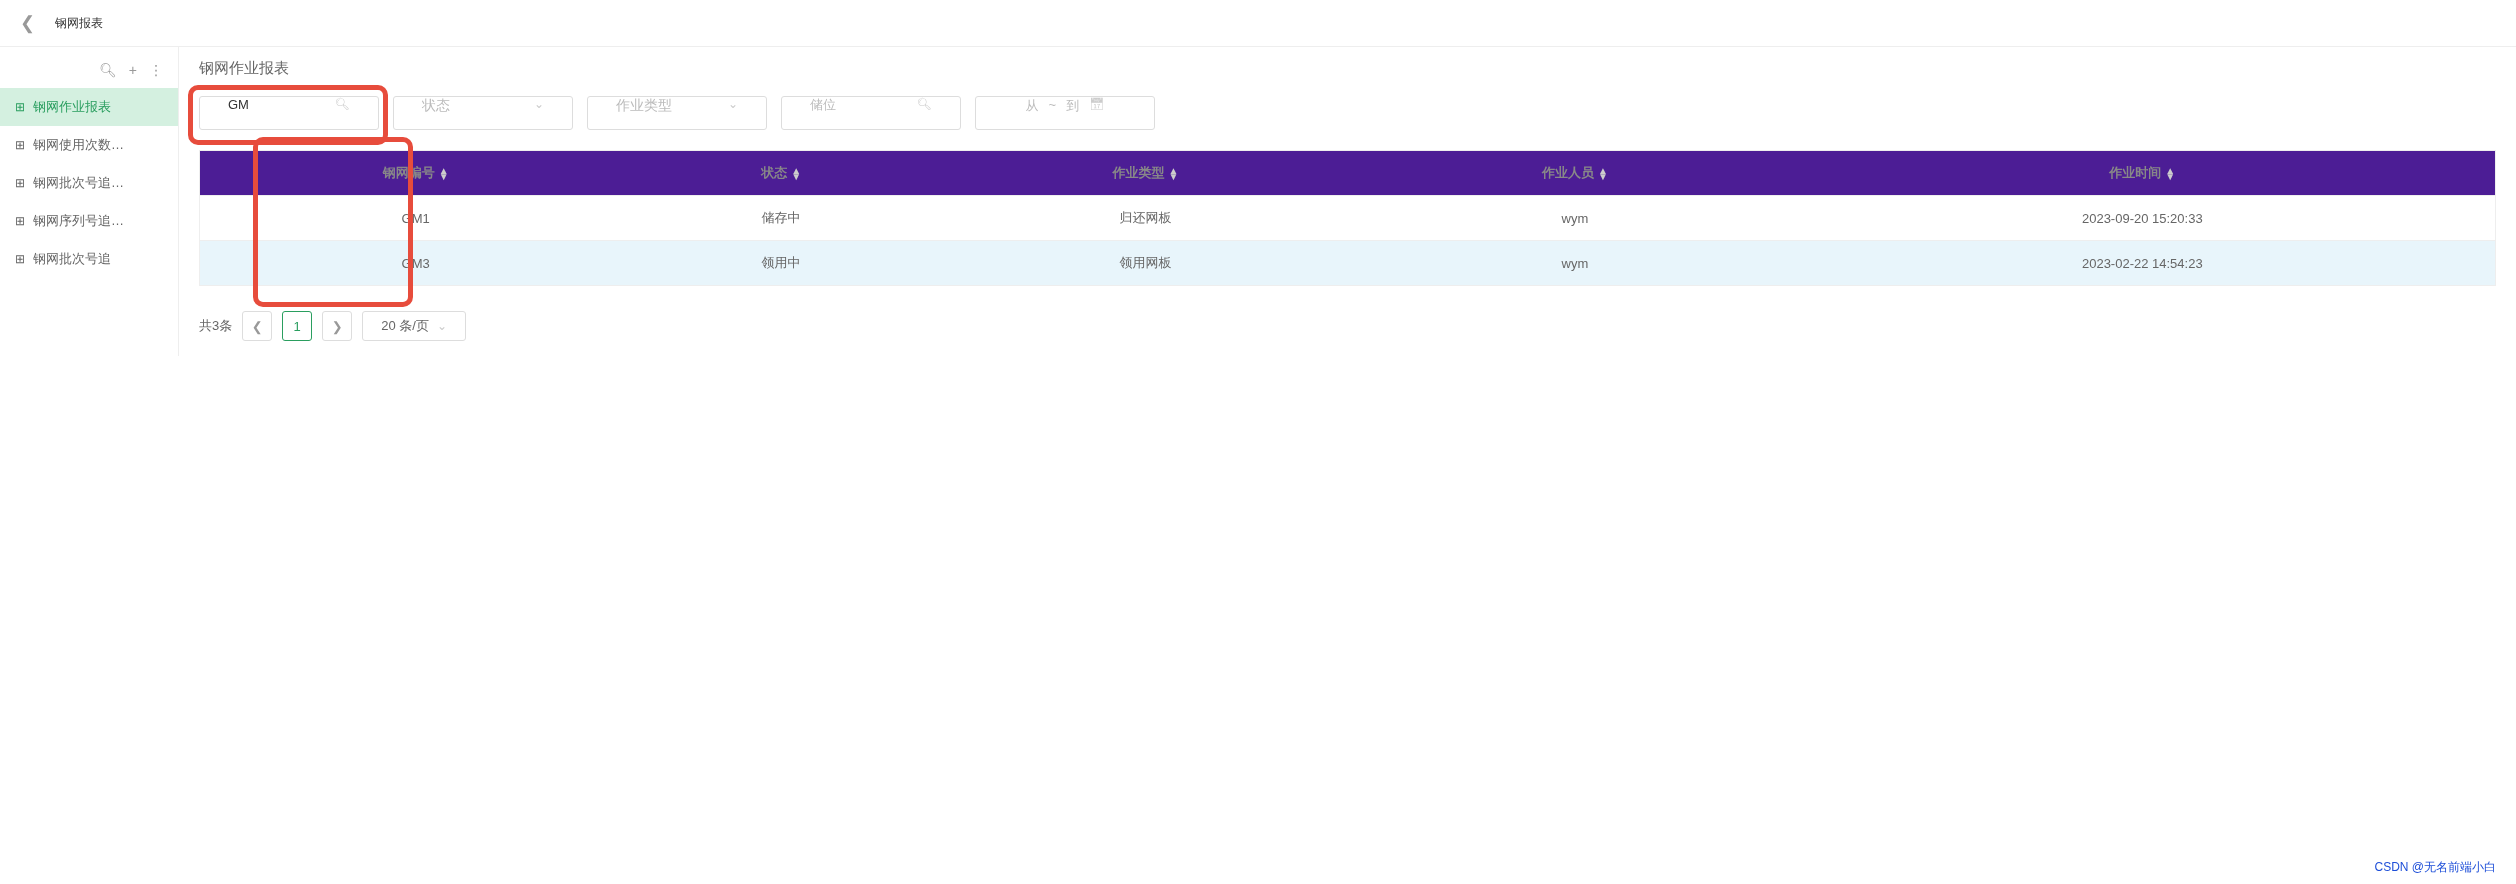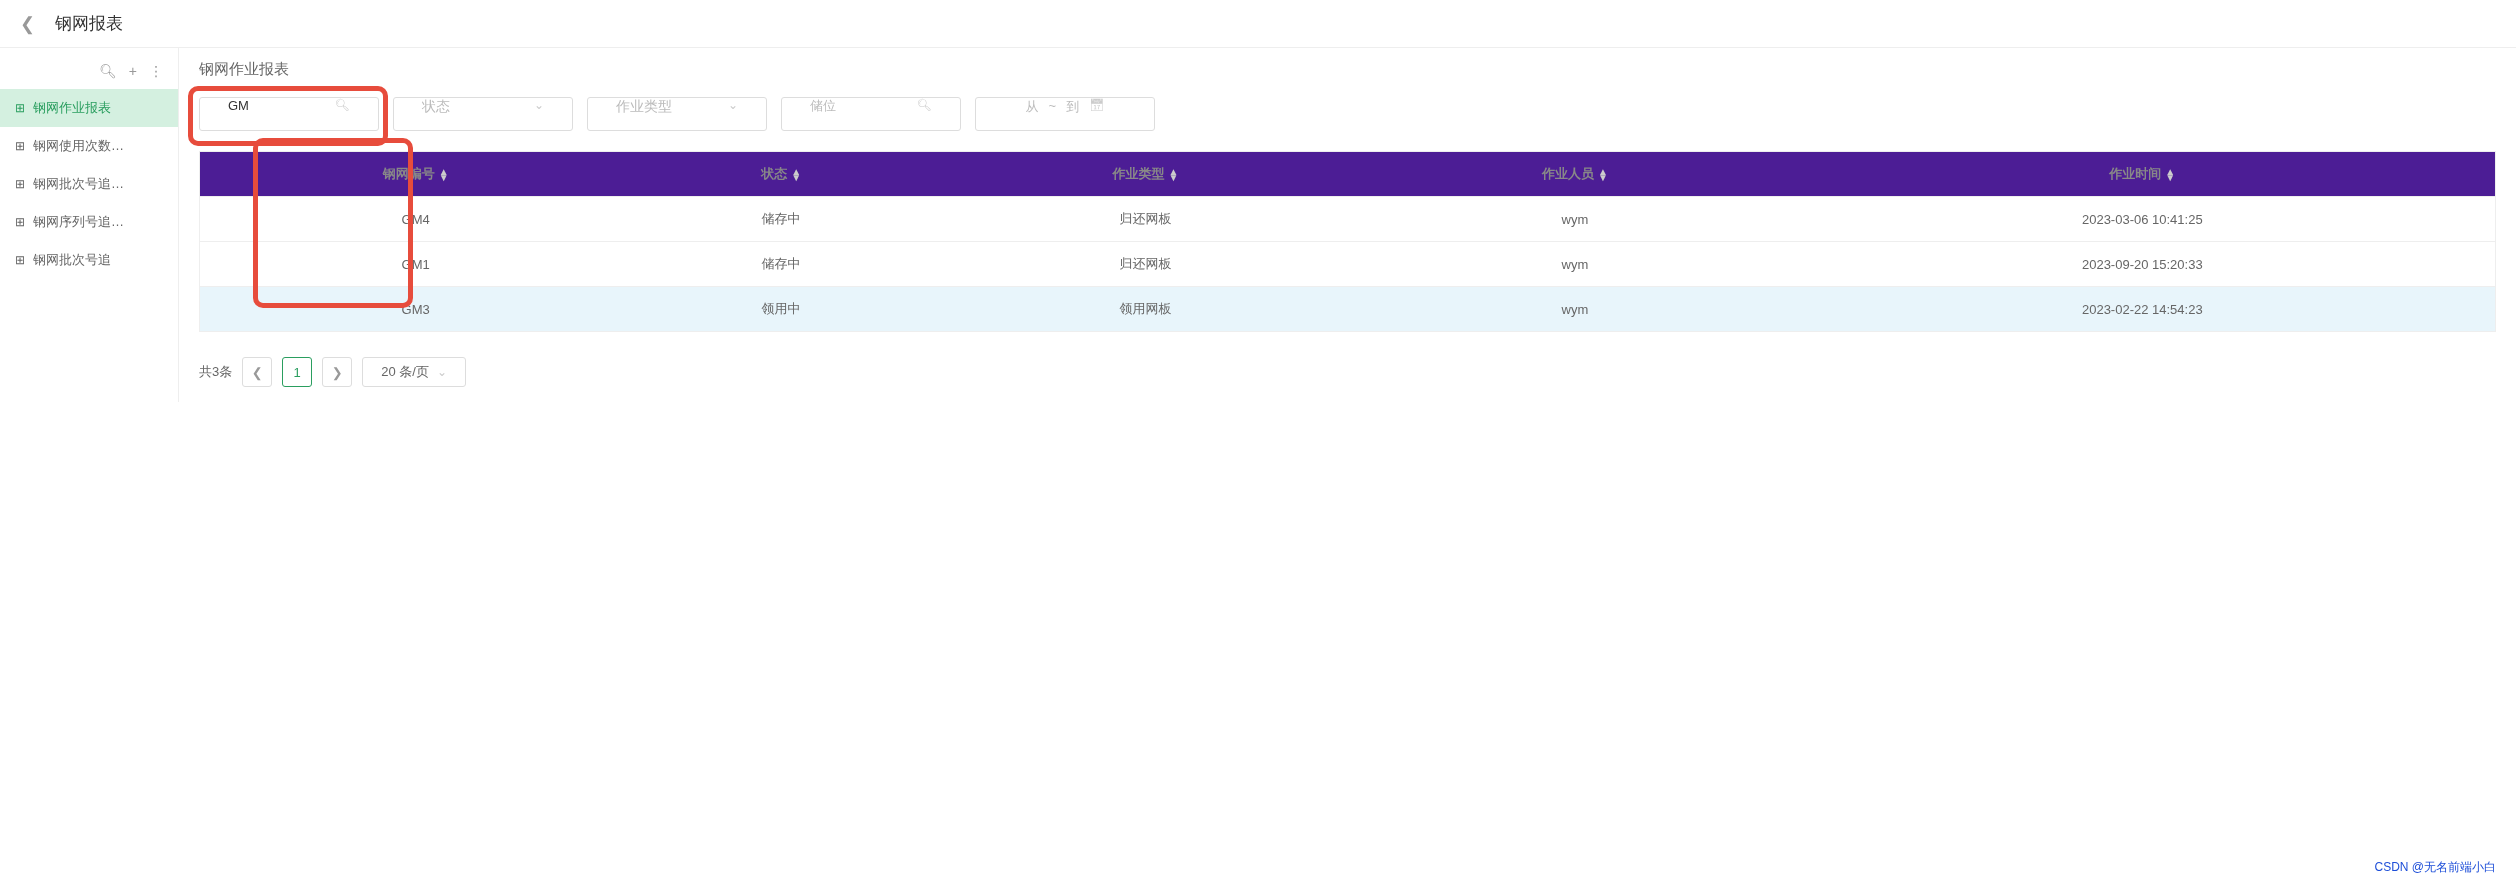--- a/index.html
+++ b/index.html
@@ -1,20 +1,20 @@
 <!DOCTYPE html>
 <html><head>
   <meta charset="utf-8">
   <style>
     * { margin: 0; padding: 0; box-sizing: border-box; }
     body { font-family: -apple-system, "PingFang SC", "Microsoft YaHei", sans-serif; font-size: 14px; color: #333; background: #fff; }
     
     .header { display: flex; align-items: center; padding: 12px 20px; border-bottom: 1px solid #eee; }
     .back-btn { font-size: 18px; color: #999; cursor: pointer; margin-right: 20px; }
-    .page-title { font-size: 17px; color: #333; }
+    .page-title { font-size: 12px; color: #333; }
     
     .container { display: flex; }
     
     .sidebar { width: 178px; padding-top: 15px; }
     .sidebar-tools { display: flex; justify-content: flex-end; align-items: center; padding: 0 15px 10px; gap: 12px; color: #999; }
     .sidebar-tools span { cursor: pointer; font-size: 14px; }
     
     .sidebar-item { display: flex; align-items: center; padding: 10px 15px; cursor: pointer; color: #666; font-size: 13px; white-space: nowrap; overflow: hidden; text-overflow: ellipsis; }
     .sidebar-item.active { background: #d4f0e0; color: #2a9e5f; }
     .sidebar-icon { margin-right: 8px; font-size: 12px; }
@@ -140,27 +140,20 @@
                   <span>▼</span>
                 </span></th>
               <th>作业时间<span class="sort-icon">
                   <span>▲</span>
                   <span>▼</span>
                 </span></th>
             </tr>
           </thead>
         <tbody id="tbody">
             <tr>
-              <td>GM4</td>
-              <td>储存中</td>
-              <td>归还网板</td>
-              <td>wym</td>
-              <td>2023-03-06 10:41:25</td>
-            </tr>
-            <tr>
               <td>GM1</td>
               <td>储存中</td>
               <td>归还网板</td>
               <td>wym</td>
               <td>2023-09-20 15:20:33</td>
             </tr>
             <tr class="row-active">
               <td>GM3</td>
               <td>领用中</td>
               <td>领用网板</td>

